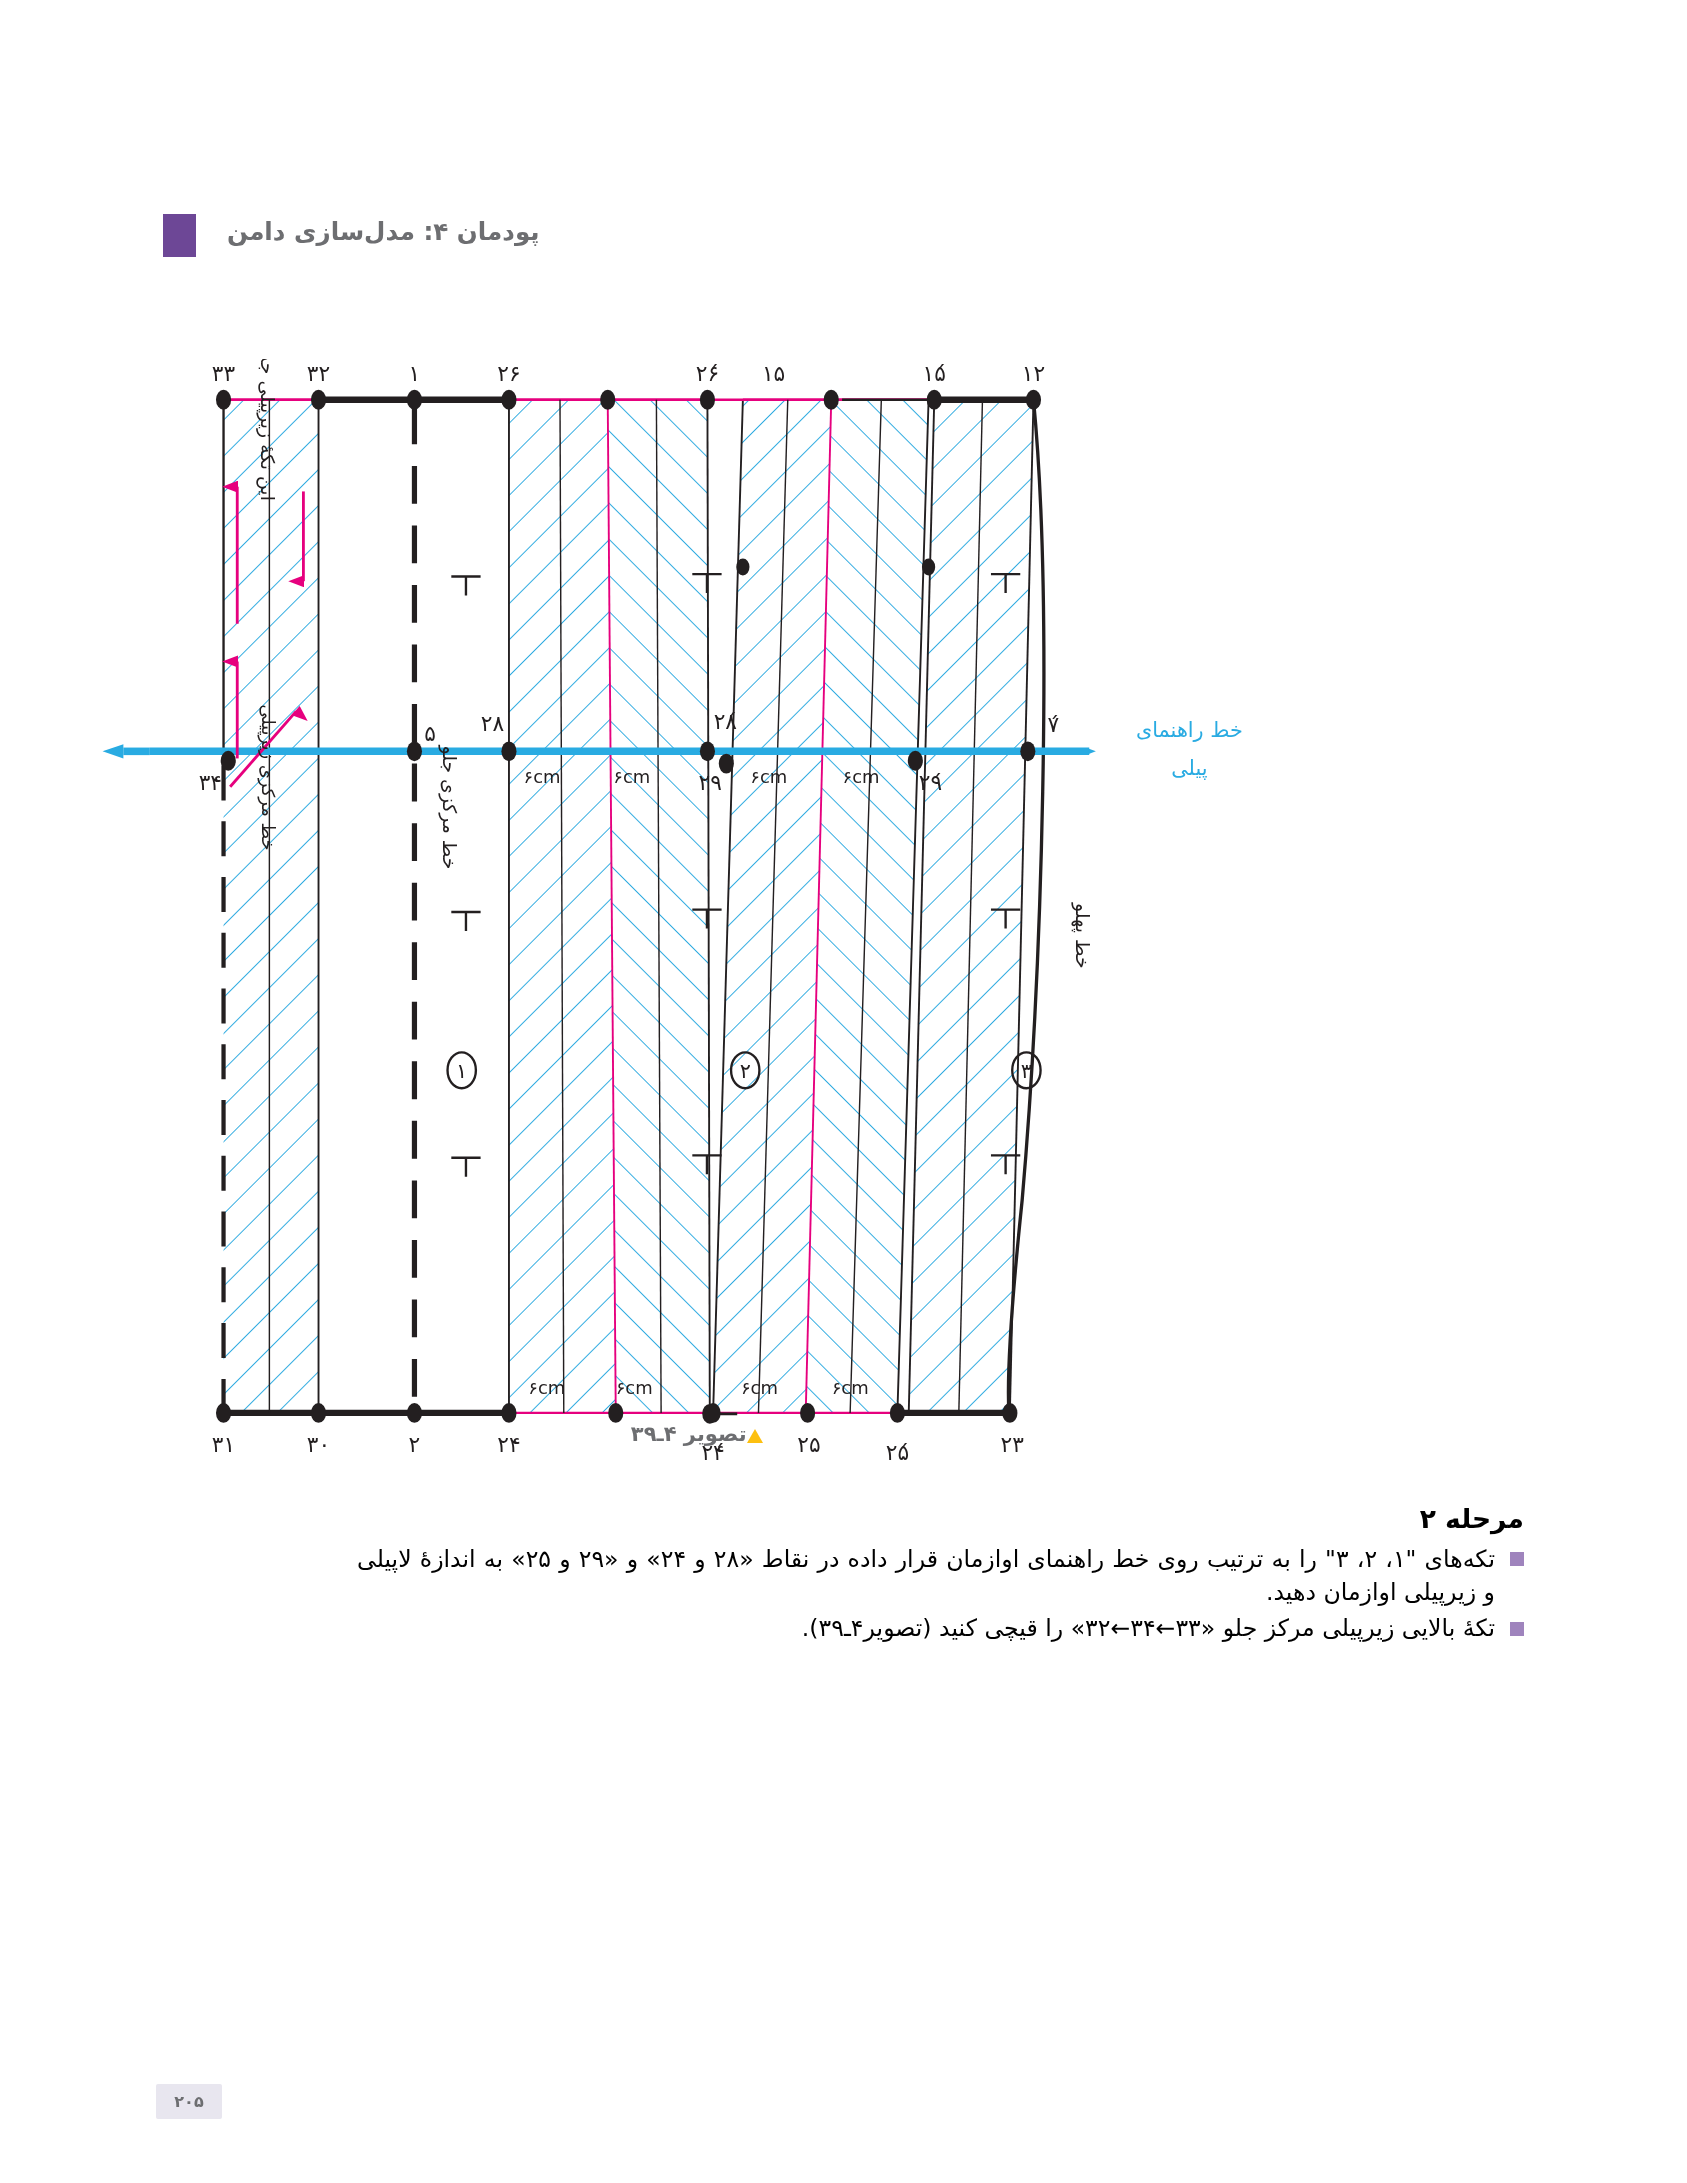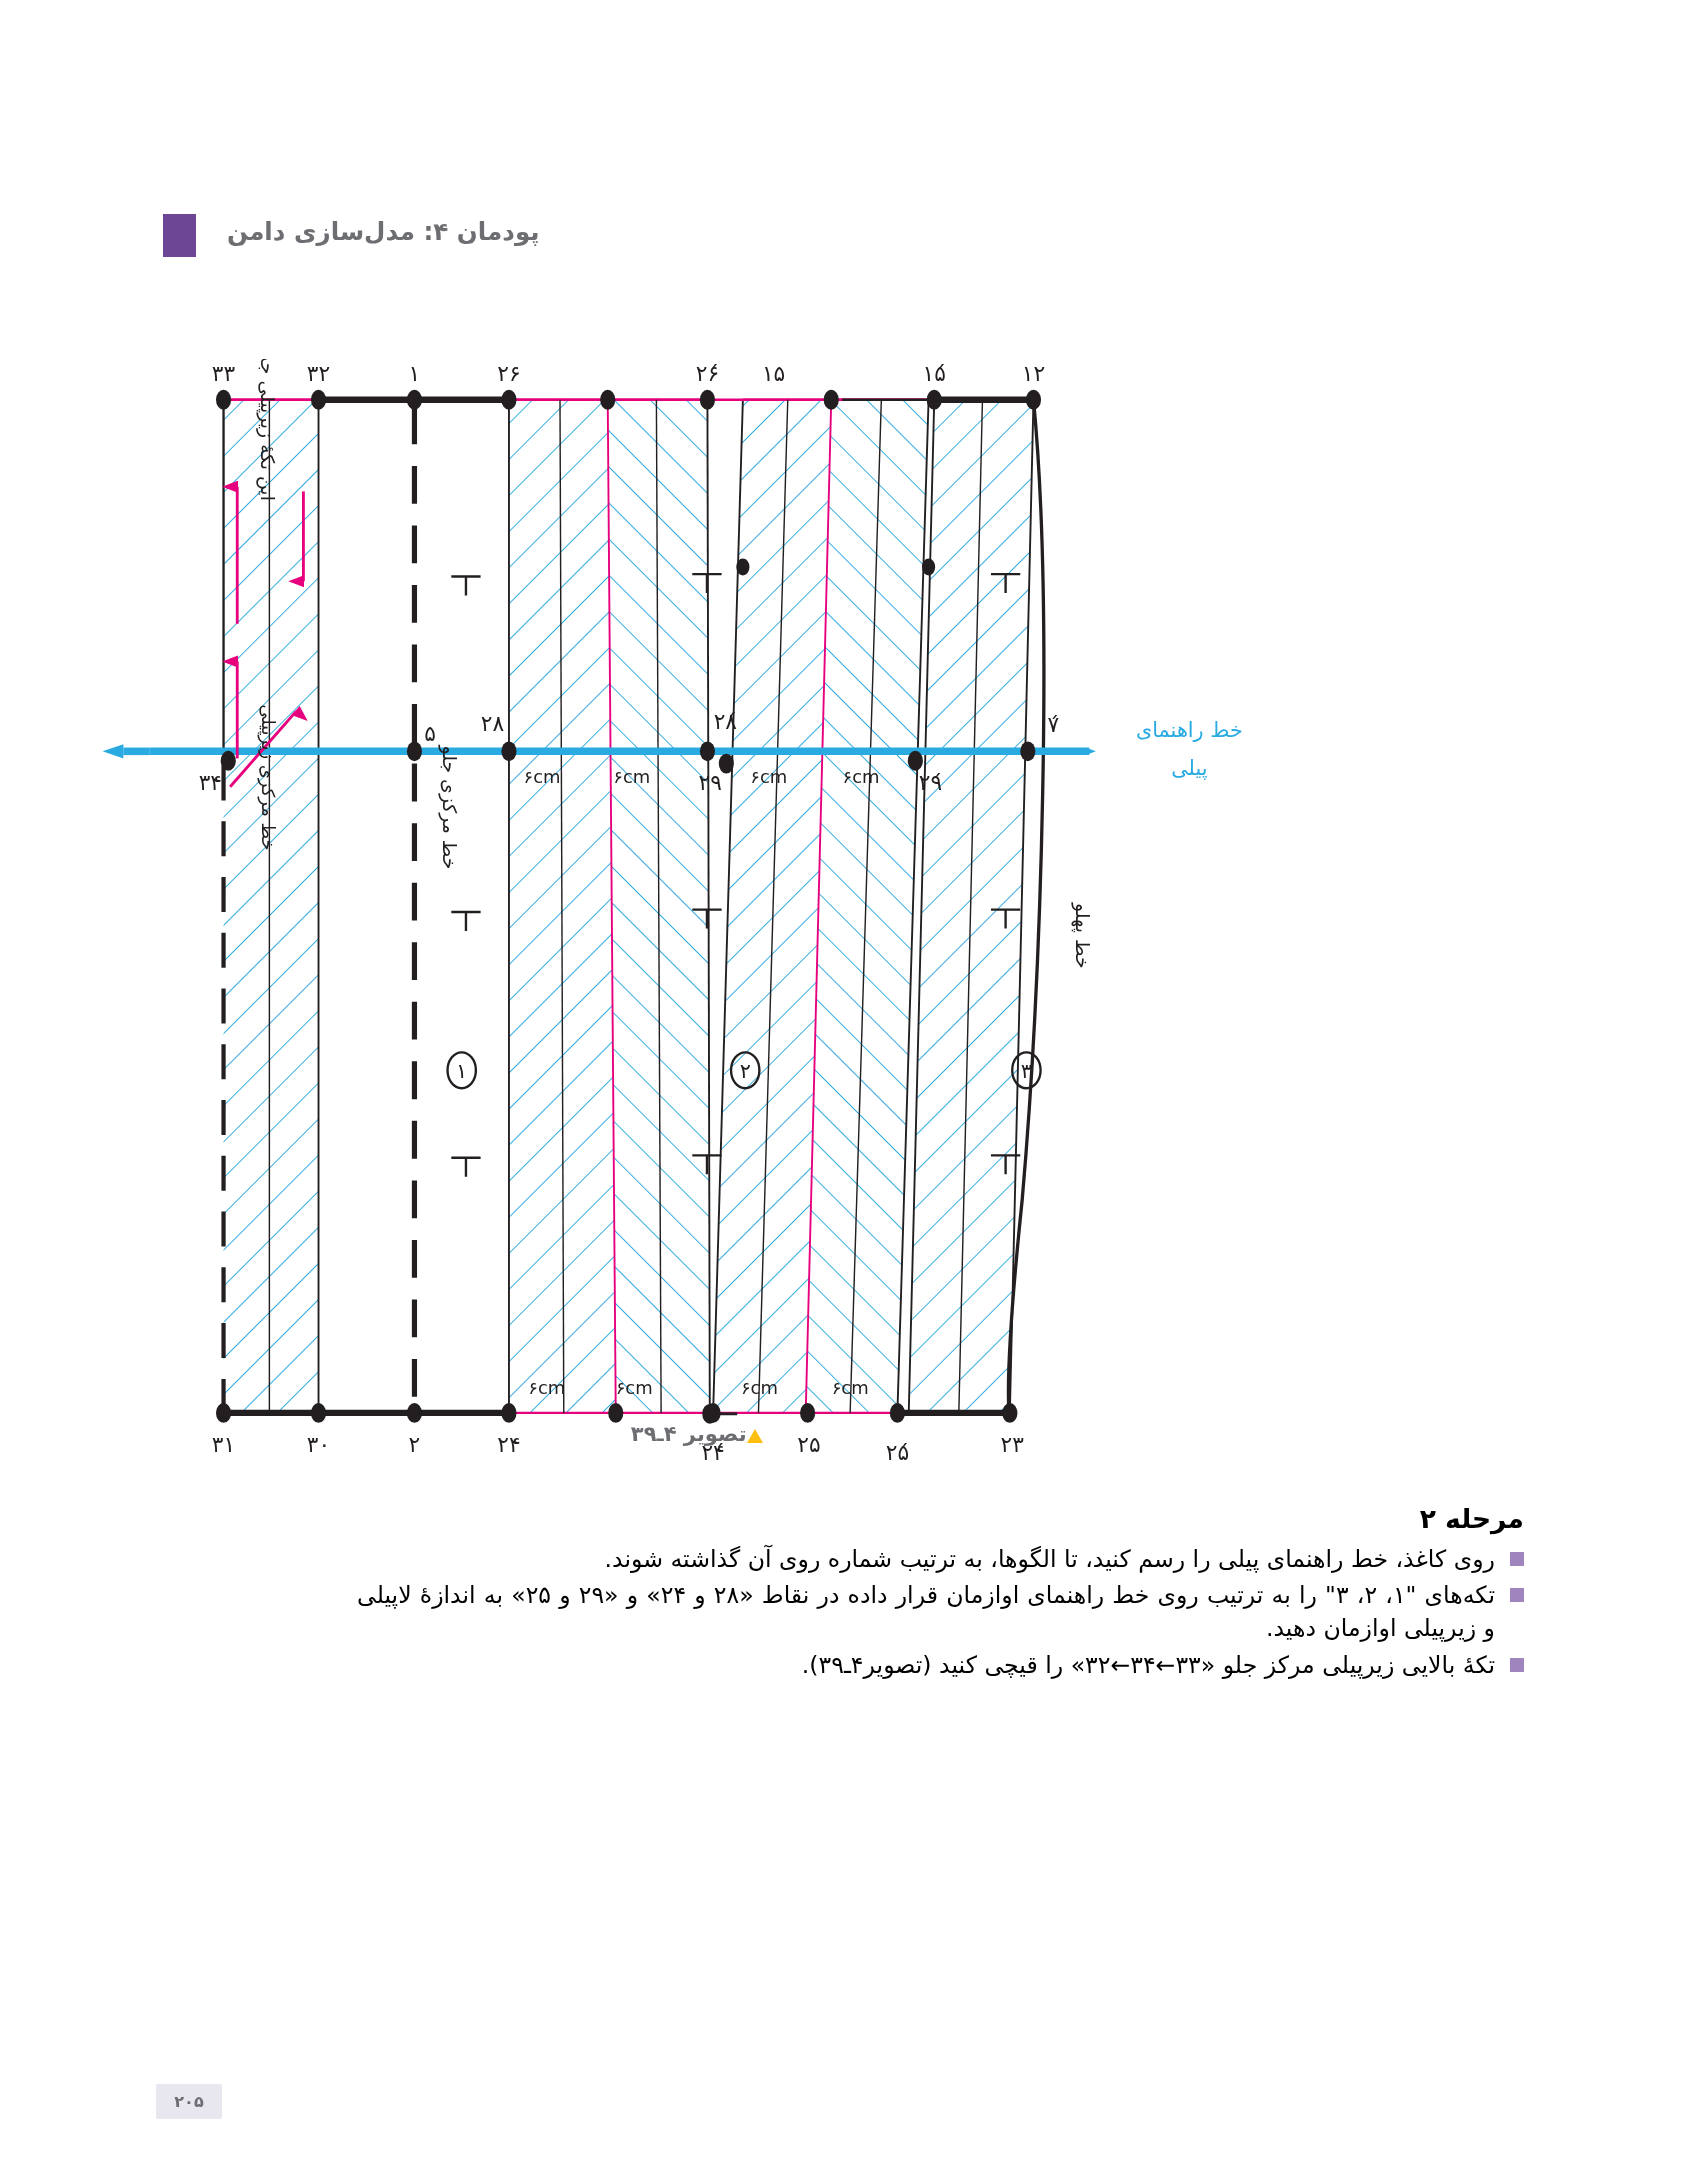--- a/index.html
+++ b/index.html
@@ -337,24 +337,20 @@
 
 <div id="figure-caption">
   <span class="cap-inner">
     <span class="tri"></span><span>تصویر ۴ـ۳۹</span>
   </span>
 </div>
 
 <div id="body-copy">
   <div id="step-title">مرحله ۲</div>
 
-  <div class="bullet-row">
-    <span class="sq"></span>
-    <p>روی کاغذ، خط راهنمای پیلی را رسم کنید، تا الگوها، به ترتیب شماره روی آن گذاشته شوند.</p>
-  </div>
 
   <div class="bullet-row">
     <span class="sq"></span>
     <p>تکه‌های "۱، ۲، ۳" را به ترتیب روی خط راهنمای اوازمان قرار داده در نقاط «۲۸ و ۲۴» و «۲۹ و ۲۵» به اندازۀ لاپیلی و زیرپیلی اوازمان دهید.</p>
   </div>
 
   <div class="bullet-row">
     <span class="sq"></span>
     <p>تکۀ بالایی زیرپیلی مرکز جلو «۳۳←۳۴←۳۲» را قیچی کنید (تصویر۴ـ۳۹).</p>
   </div>

